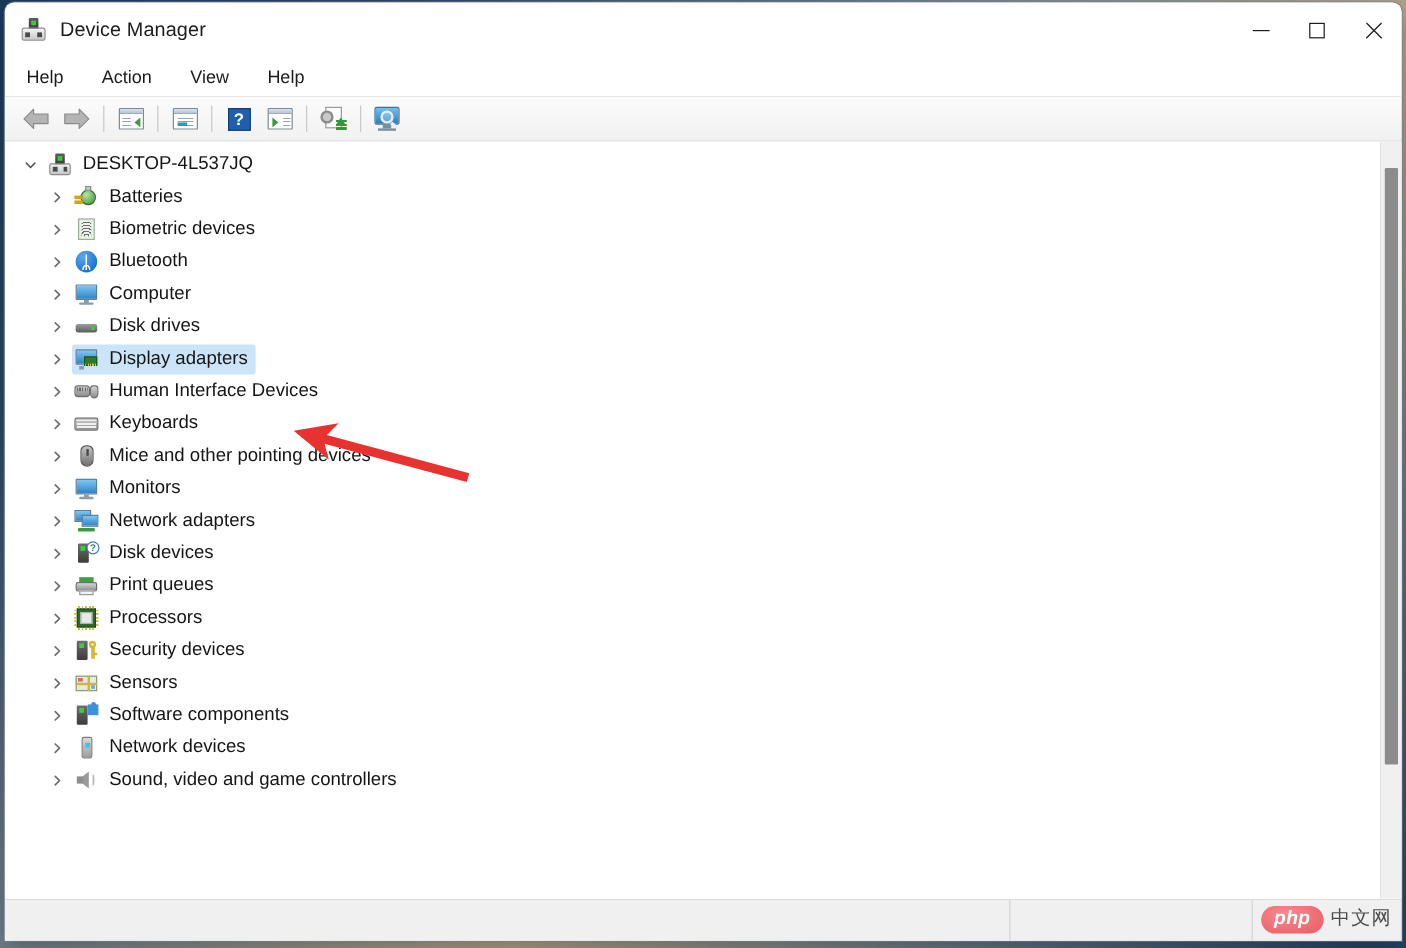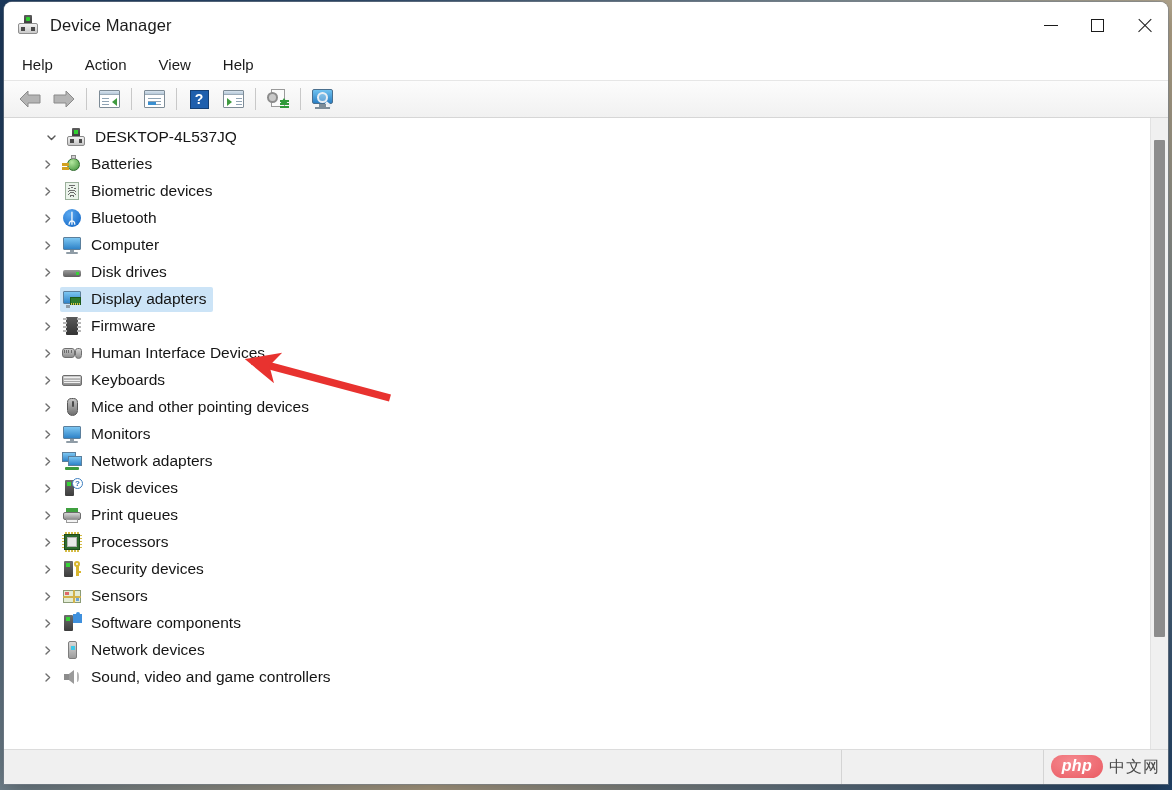--- a/index.html
+++ b/index.html
@@ -342,21 +342,21 @@
     width: 20px; height: 20px;
     position: relative;
     flex: 0 0 auto;
   }
   .node-text {
     font-size: 15.5px;
     color: #151515;
     white-space: nowrap;
     line-height: 1;
   }
-  .row-root { padding-left: 8px; margin-left: 26px; }
+  .row-root { padding-left: 8px; }
   .row-child .chev { margin-left: 30px; }
 
   
   .ic-pc .body { position:absolute; left:1px; top:9px; width:18px; height:10px;
     background:linear-gradient(#f2f2f2,#c6c6c6); border:1px solid #8a8a8a; border-radius:2px; box-sizing:border-box;}
   .ic-pc .neck { position:absolute; left:6px; top:1px; width:8px; height:9px;
     background:linear-gradient(#5e5e5e,#3a3a3a); border-radius:1px 1px 0 0;}
   .ic-pc .led { position:absolute; left:8px; top:3px; width:4px; height:4px; background:#2fd02f;}
   .ic-pc .p1,.ic-pc .p2 { position:absolute; top:12px; width:3.5px; height:4px; background:#4a4a4a;}
   .ic-pc .p1{left:4px;} .ic-pc .p2{left:12.5px;}
@@ -534,21 +534,21 @@
     width: 1172px; height: 790px;
     pointer-events: none;
   }
 
   
   #watermark {
     position: absolute;
     right: 12px;
     bottom: 12px;
     display: flex;
-    align-items: flex-end;
+    align-items: flex-start;
     gap: 6px;
     pointer-events: none;
   }
   #wm-badge {
     background: radial-gradient(ellipse at 40% 30%, #f58a90, #ea5a62);
     color: #ffffff;
     font-style: italic;
     font-weight: bold;
     font-size: 16px;
     padding: 2px 11px 3px;
@@ -768,35 +768,20 @@
               <span class="node-text">Display adapters</span>
             </span>
           </div>
           <div class="tree-row row-child">
             <span class="chev">
               <svg width="11" height="11" viewBox="0 0 11 11">
                 <path d="M4 2 L7.6 5.5 L4 9" fill="none" stroke="#6e6e6e" stroke-width="1.4" stroke-linecap="round" stroke-linejoin="round"></path>
               </svg>
             </span>
             <span class="node-label-wrap">
-              <span class="node-icon ic-firmware">
-                <span class="chip"></span>
-                <span class="lpin"></span>
-                <span class="rpin"></span>
-              </span>
-              <span class="node-text">Firmware</span>
-            </span>
-          </div>
-          <div class="tree-row row-child">
-            <span class="chev">
-              <svg width="11" height="11" viewBox="0 0 11 11">
-                <path d="M4 2 L7.6 5.5 L4 9" fill="none" stroke="#6e6e6e" stroke-width="1.4" stroke-linecap="round" stroke-linejoin="round"></path>
-              </svg>
-            </span>
-            <span class="node-label-wrap">
               <span class="node-icon ic-hid">
                 <span class="pad"></span>
                 <span class="keys"></span>
                 <span class="mouse"></span>
               </span>
               <span class="node-text">Human Interface Devices</span>
             </span>
           </div>
           <div class="tree-row row-child">
             <span class="chev">

